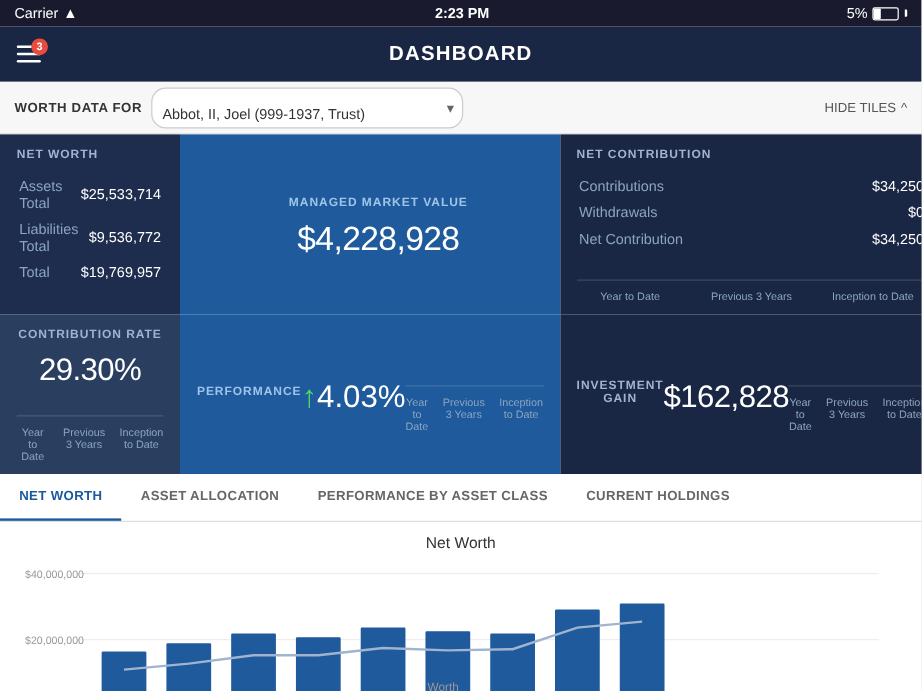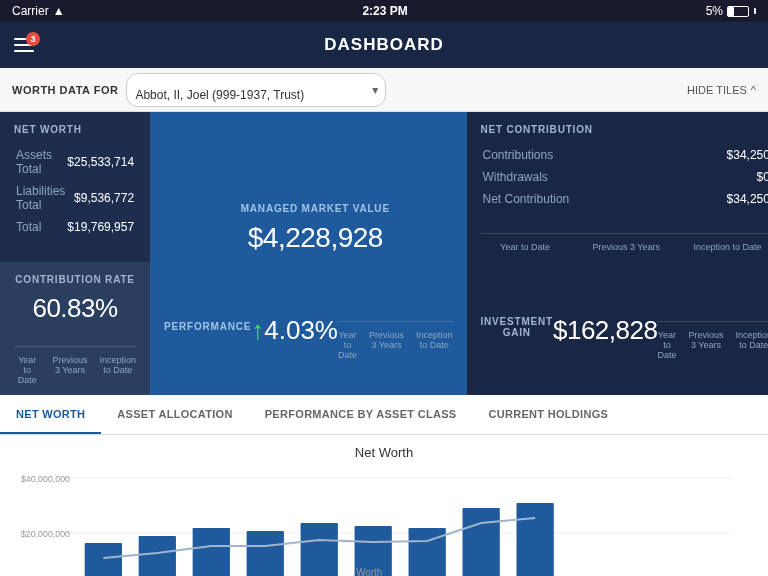--- a/index.html
+++ b/index.html
@@ -127,21 +127,21 @@
 
     
     .tile-mmv {
       background: #1e5a9c;
       color: white;
       grid-column: 2;
       grid-row: 1;
       display: flex;
       flex-direction: column;
       align-items: center;
-      justify-content: flex-end;
+      justify-content: center;
       text-align: center;
       min-height: 120px;
       padding-left: 28px;
     }
     .tile-mmv .tile-title { color: #a0c4e8; }
     .big-value { font-size: 28px; font-weight: 300; letter-spacing: -0.5px; }
 
     
     .tile-net-contribution {
       background: #1a2744;
@@ -348,21 +348,21 @@
       </table>
     <div class="time-tabs">
       <div class="time-tab">Year to Date</div>
       <div class="time-tab">Previous 3 Years</div>
       <div class="time-tab">Inception to Date</div>
     </div>
   </div>
 
   <div class="tile tile-contribution-rate">
     <div class="tile-title">CONTRIBUTION RATE</div>
-    <div class="big-value" style="font-size:26px; font-weight:300;">60.83%</div>
+    <div class="big-value" style="font-size:26px; font-weight:300;">29.30%</div>
     <div class="time-tabs">
       <div class="time-tab">Year to Date</div>
       <div class="time-tab">Previous 3 Years</div>
       <div class="time-tab">Inception to Date</div>
     </div>
   </div>
 
   <div class="tile tile-performance">
     <div class="tile-title">PERFORMANCE</div>
     <div class="perf-value">

